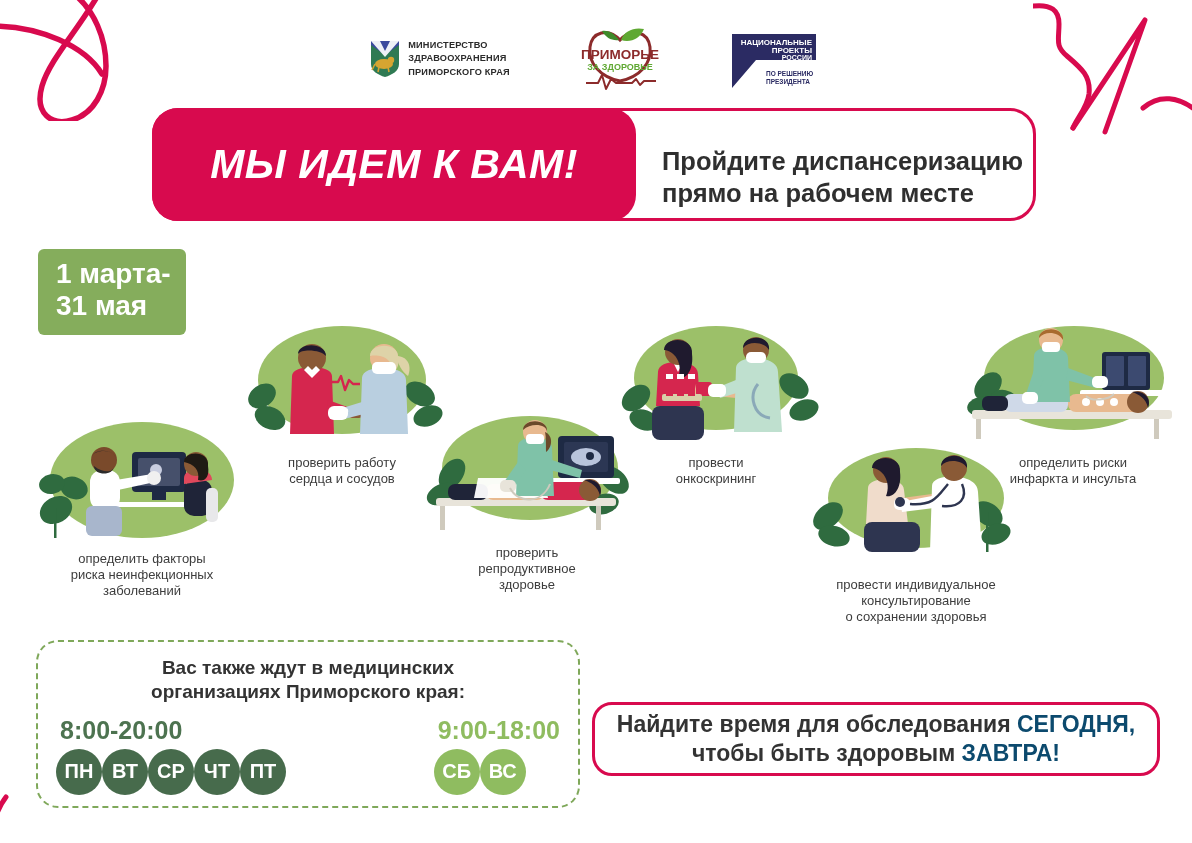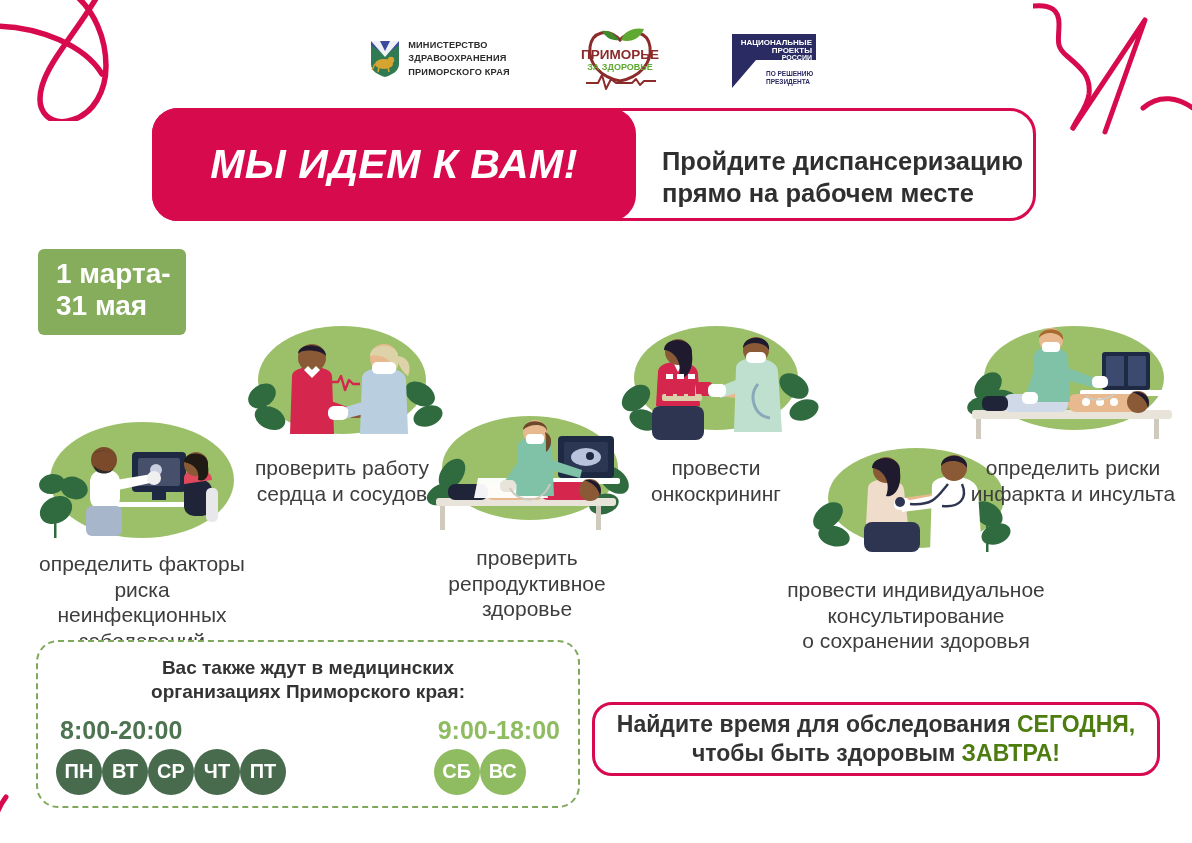--- a/index.html
+++ b/index.html
@@ -135,21 +135,21 @@
   
   .svc { position: absolute; }
   .svc .art {
     position: relative;
     width: 100%;
     height: 128px;
   }
   .svc .cap {
     margin-top: 5px;
     text-align: center;
-    font-size: 21px;
+    font-size: 13px;
     line-height: 1.22;
     color: #3d3d3d;
     white-space: pre-line;
   }
   .svc-0 { left: 28px;  top: 418px; width: 228px; }
   .svc-1 { left: 236px; top: 322px; width: 212px; }
   .svc-2 { left: 418px; top: 412px; width: 218px; }
   .svc-3 { left: 612px; top: 322px; width: 208px; }
   .svc-4 { left: 782px; top: 444px; width: 268px; }
   .svc-5 { left: 958px; top: 322px; width: 230px; }
@@ -219,21 +219,21 @@
     align-items: center;
     justify-content: center;
     text-align: center;
   }
   .cta .t {
     font-size: 23px;
     font-weight: bold;
     line-height: 1.25;
     color: #333333;
   }
-  .cta .hl { color: #4d7c0f; }
+  .cta .hl { color: #0c4a6e; }
 </style>
 </head>
 <body>
 
 <div id="poster">
 
   <svg class="deco deco-tl" width="200" height="135" viewBox="0 0 200 135">
     <g fill="none" stroke="#D80A4E" stroke-width="5.5" stroke-linecap="round">
       <path d="M2 40 C 50 40, 95 60, 112 88"></path>
       <path d="M112 2 C 92 40, 60 72, 52 100 C 44 128, 62 140, 82 134 C 104 128, 116 104, 116 80 C 116 52, 104 24, 84 8"></path>

